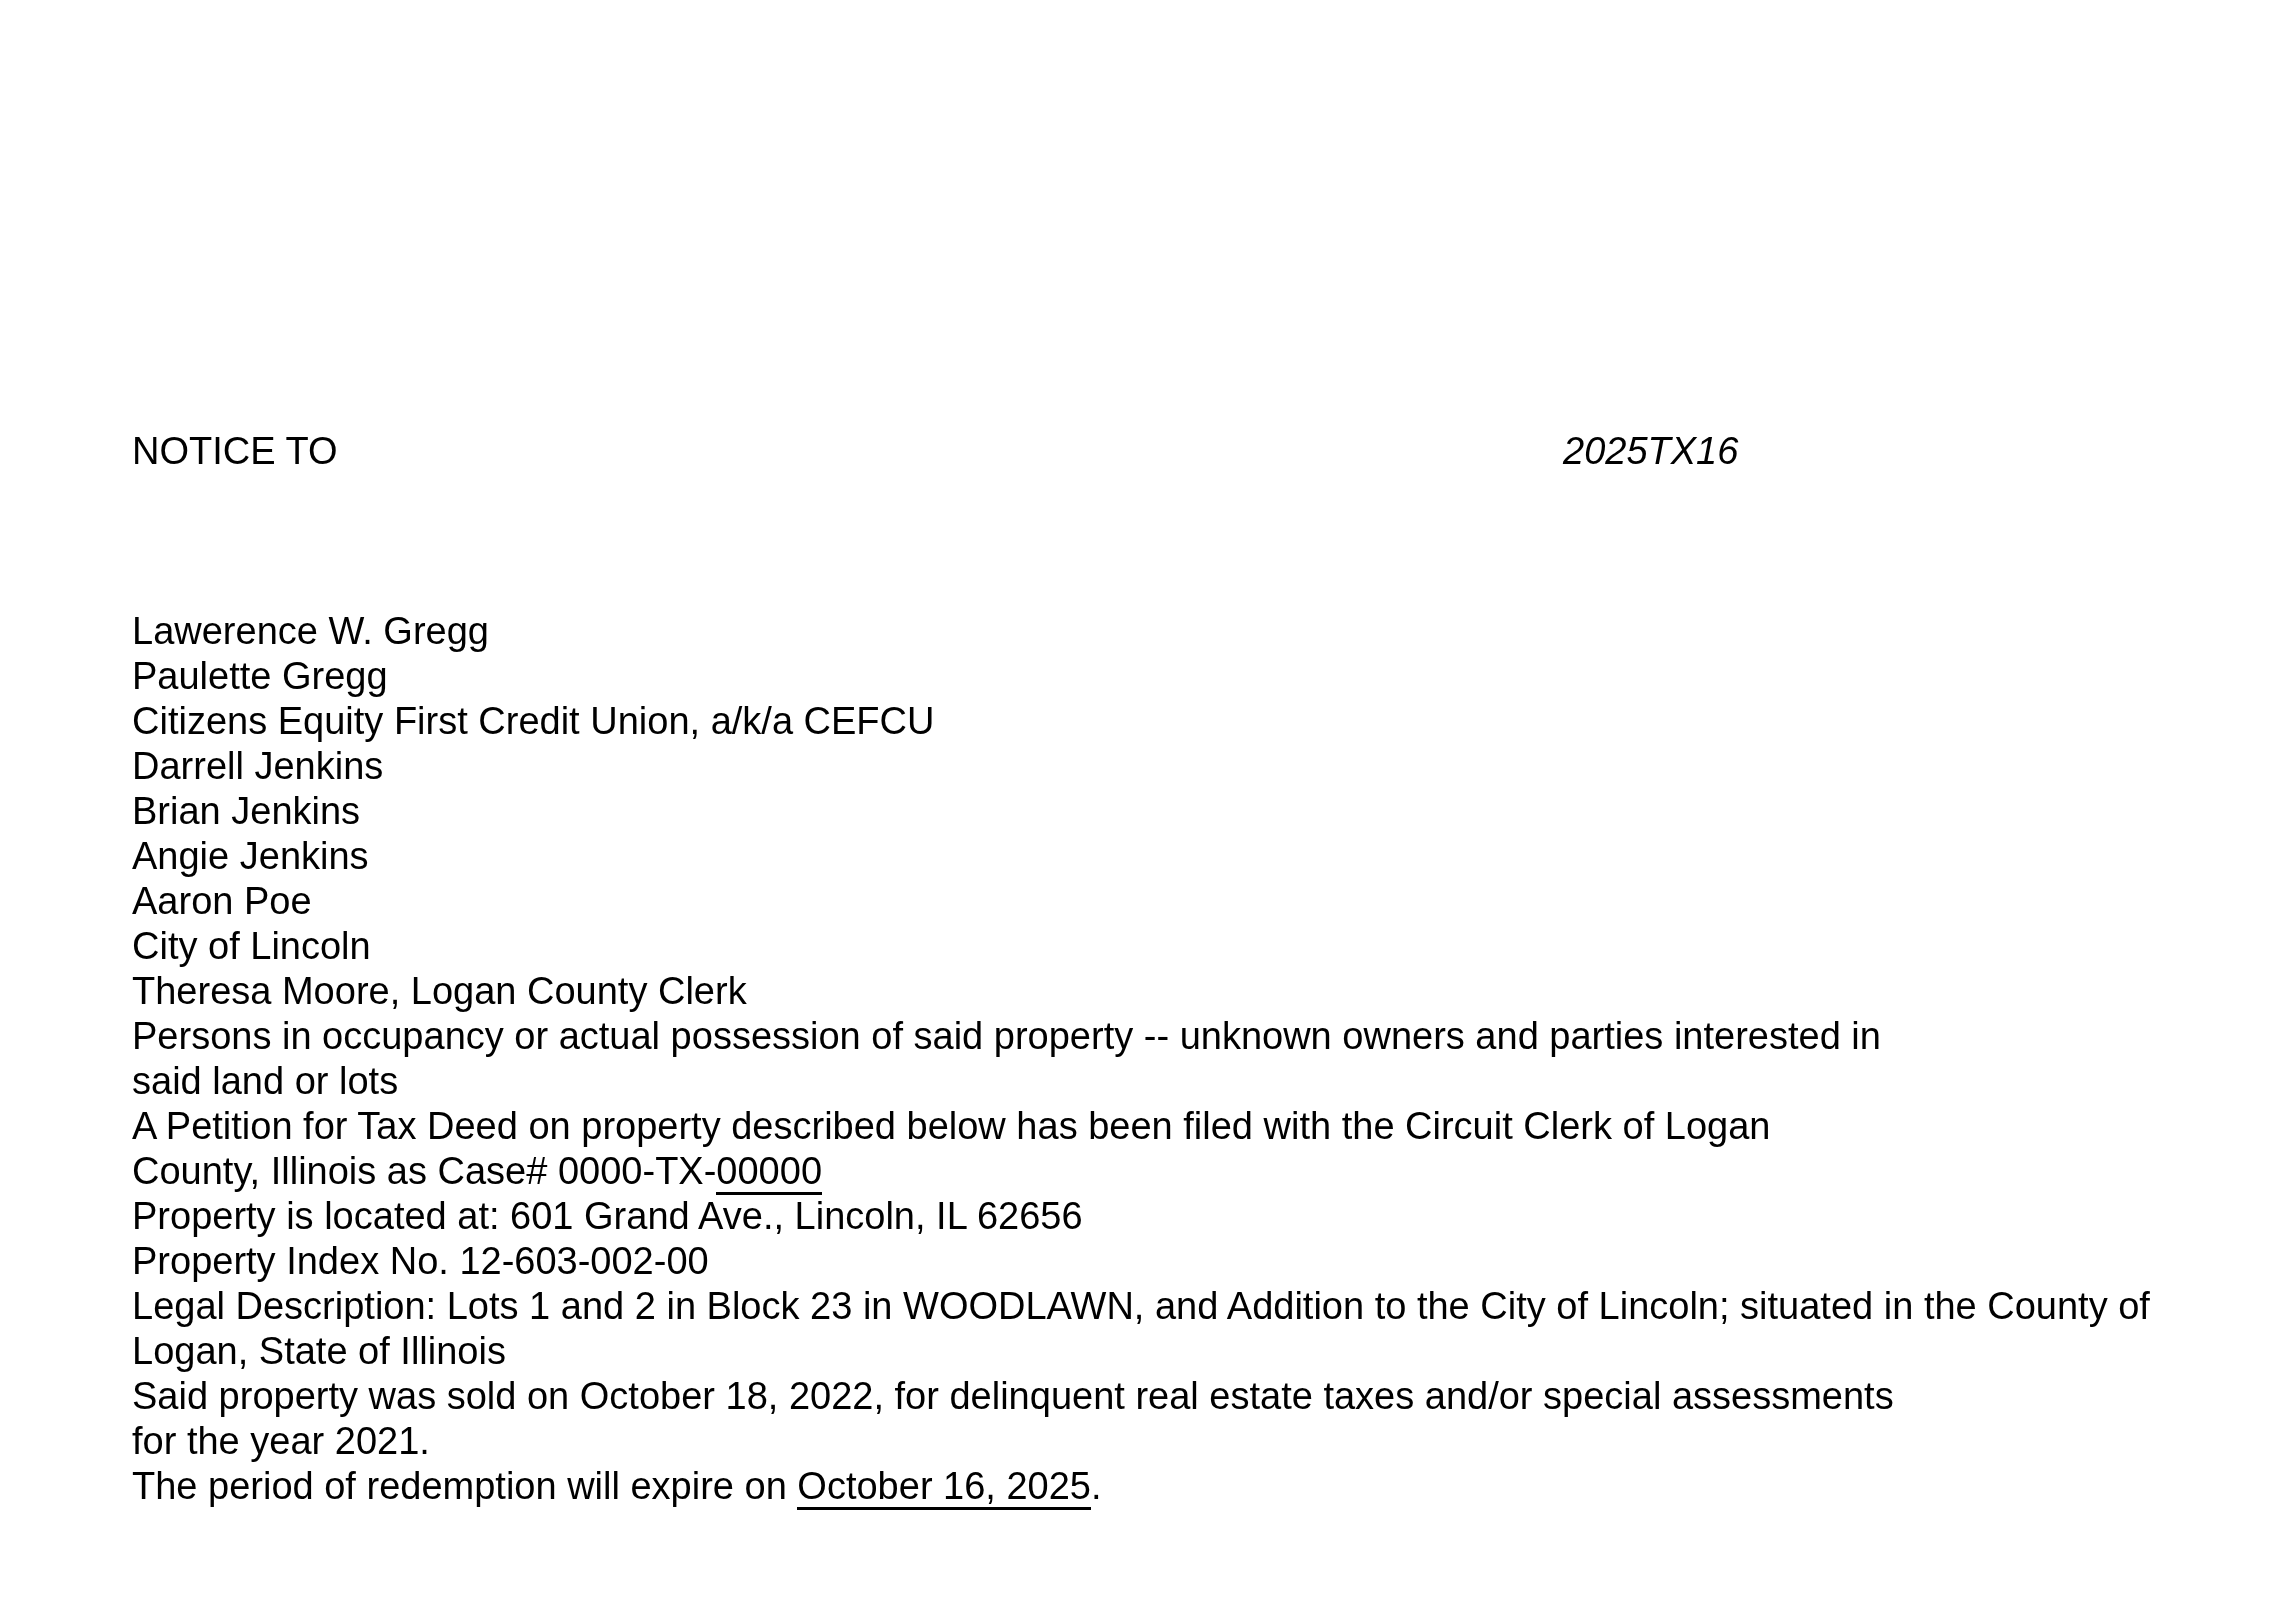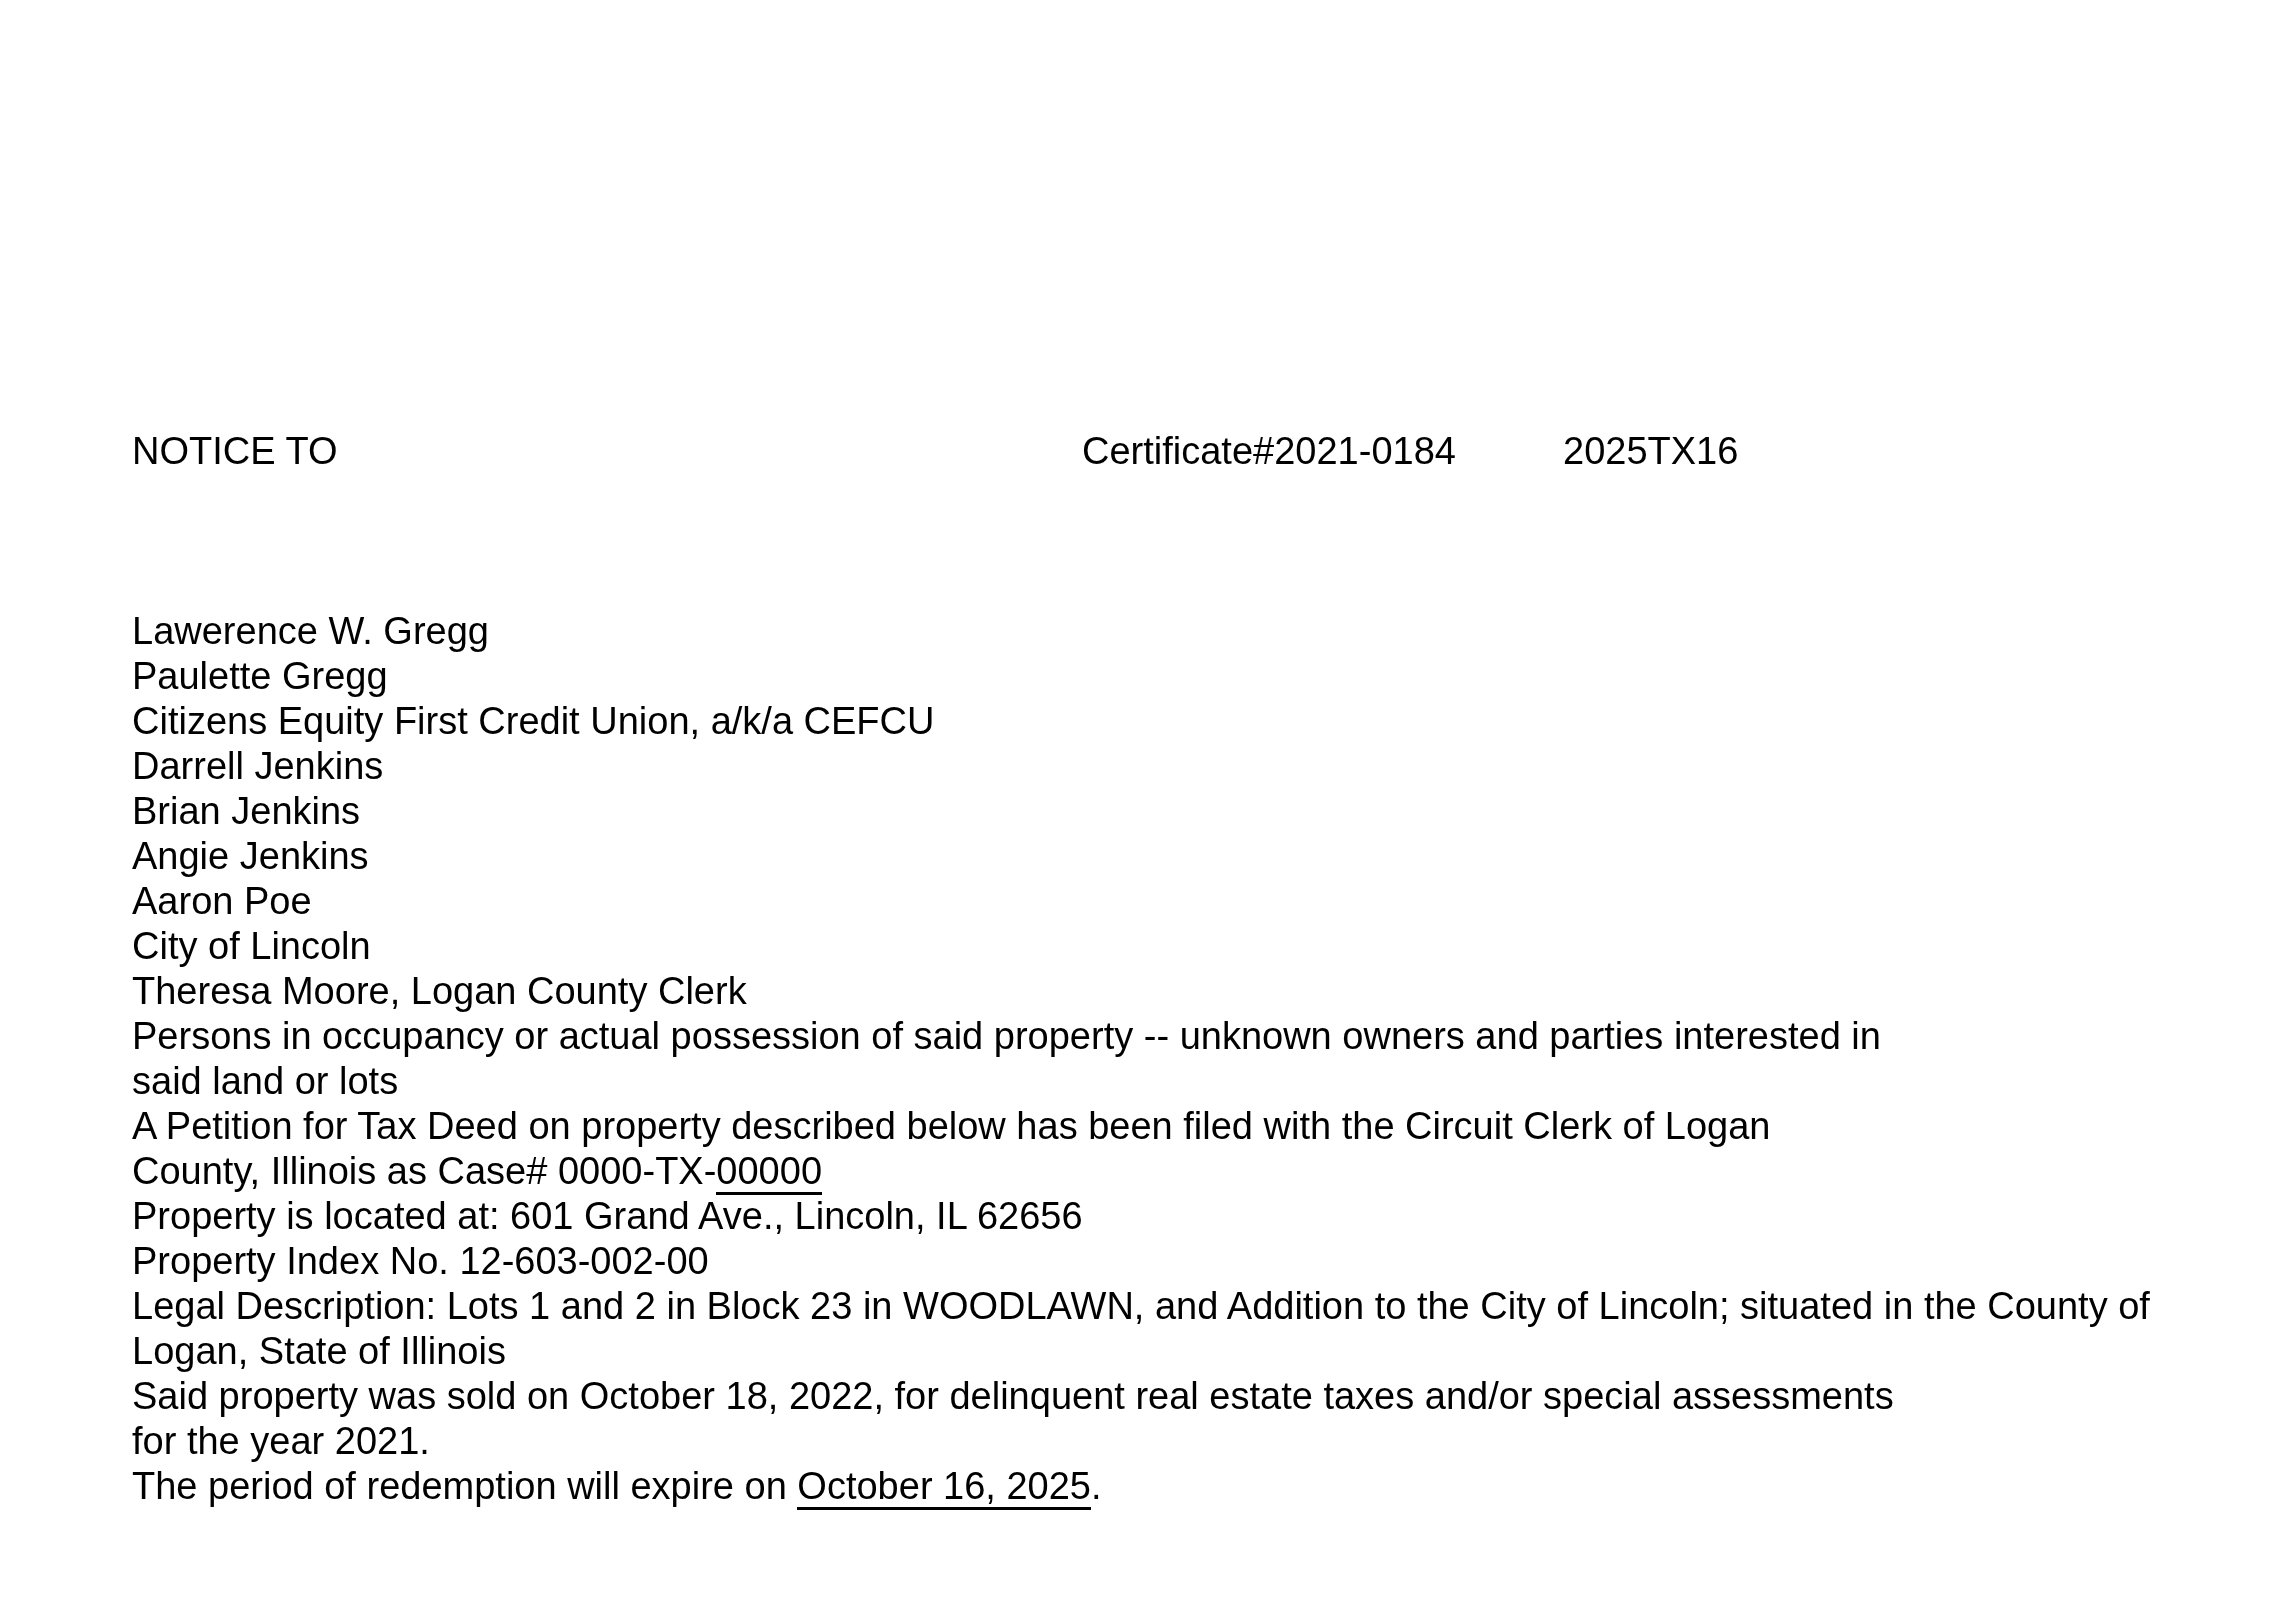--- a/index.html
+++ b/index.html
@@ -38,20 +38,19 @@
   }
 </style>
 </head>
 <body>
 
 <div class="doc">
 
 
   <div class="line">
     <span class="pos" style="left: 0px;">NOTICE TO</span>
-    <span class="pos" style="left: 950px;">Certificate#2021-0184</span>
-    <span class="pos" style="left: 1431px;">2025TX16</span>
+    <span class="pos" style="left: 1431px; font-style: italic;">2025TX16</span>
   </div>
 
   <div id="body-lines"><div class="line"><span>Lawerence W. Gregg</span></div><div class="line"><span>Paulette Gregg</span></div><div class="line"><span>Citizens Equity First Credit Union, a/k/a CEFCU</span></div><div class="line"><span>Darrell Jenkins</span></div><div class="line"><span>Brian Jenkins</span></div><div class="line"><span>Angie Jenkins</span></div><div class="line"><span>Aaron Poe</span></div><div class="line"><span>City of Lincoln</span></div><div class="line"><span>Theresa Moore, Logan County Clerk</span></div><div class="line"><span>Persons in occupancy or actual possession of said property -- unknown owners and parties interested in</span></div><div class="line"><span>said land or lots</span></div><div class="line"><span>A Petition for Tax Deed on property described below has been filed with the Circuit Clerk of Logan</span></div><div class="line"><span>County, Illinois as Case# 0000-TX-</span><span class="u">00000</span></div><div class="line"><span>Property is located at: 601 Grand Ave., Lincoln, IL 62656</span></div><div class="line"><span>Property Index No. 12-603-002-00</span></div><div class="line"><span>Legal Description: Lots 1 and 2 in Block 23 in WOODLAWN, and Addition to the City of Lincoln; situated in the County of</span></div><div class="line"><span>Logan, State of Illinois</span></div><div class="line"><span>Said property was sold on October 18, 2022, for delinquent real estate taxes and/or special assessments</span></div><div class="line"><span>for the year 2021.</span></div><div class="line"><span>The period of redemption will expire on </span><span class="u">October 16, 2025</span><span>.</span></div></div>
 
 </div>
 
 
 </body></html>

